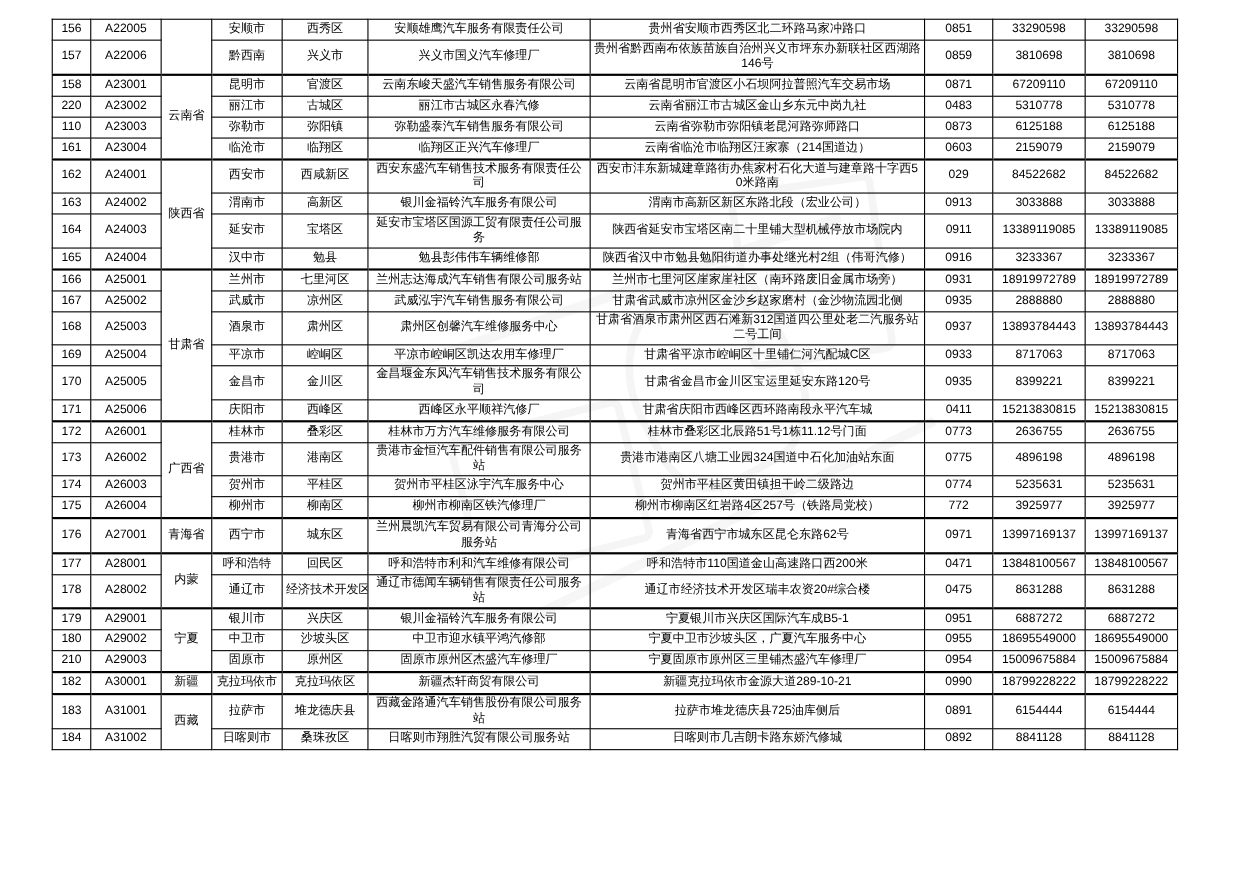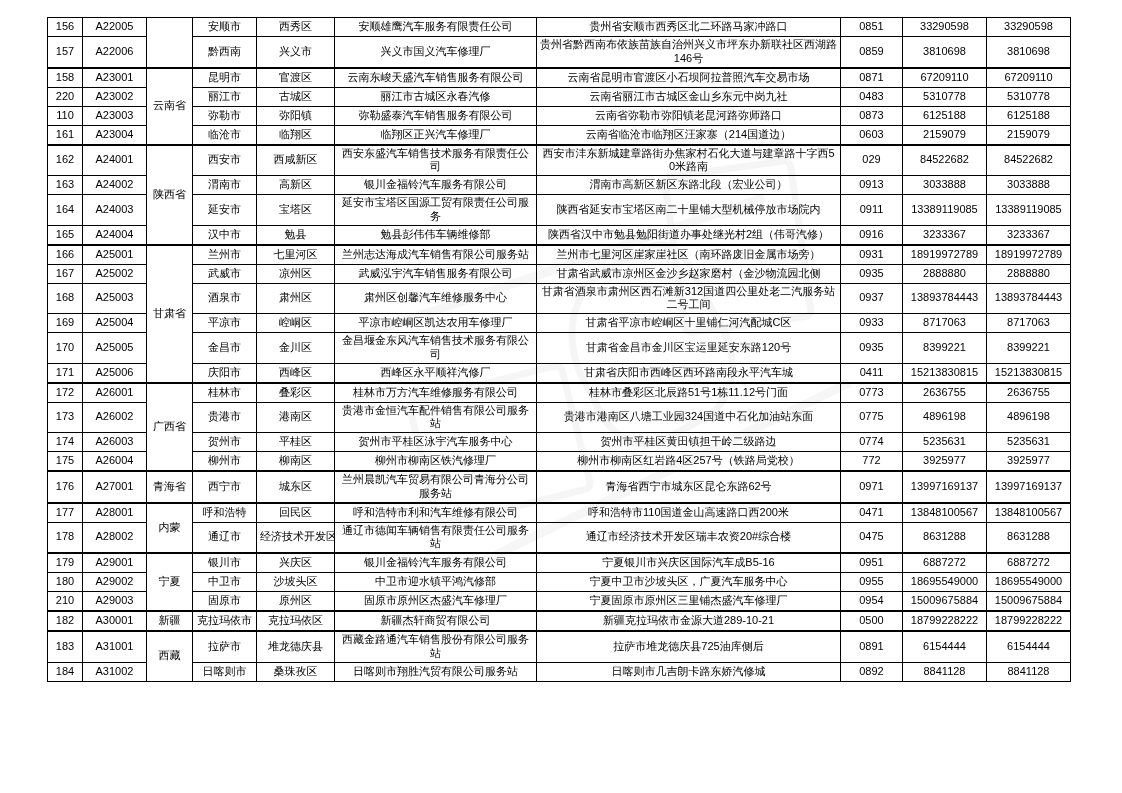--- a/index.html
+++ b/index.html
@@ -353,21 +353,21 @@
             <td class="c-phone1">8631288</td>
             <td class="c-phone2">8631288</td>
           </tr>
           <tr class="group-start">
             <td class="c-no">179</td>
             <td class="c-code">A29001</td>
             <td class="c-province" rowspan="3">宁夏</td>
             <td class="c-city">银川市</td>
             <td class="c-district">兴庆区</td>
             <td class="c-company">银川金福铃汽车服务有限公司</td>
-            <td class="c-address">宁夏银川市兴庆区国际汽车成B5-16</td>
+            <td class="c-address">宁夏银川市兴庆区国际汽车成B5-1</td>
             <td class="c-area">0951</td>
             <td class="c-phone1">6887272</td>
             <td class="c-phone2">6887272</td>
           </tr>
           <tr>
             <td class="c-no">180</td>
             <td class="c-code">A29002</td>
             <td class="c-city">中卫市</td>
             <td class="c-district">沙坡头区</td>
             <td class="c-company">中卫市迎水镇平鸿汽修部</td>
@@ -388,21 +388,21 @@
             <td class="c-phone2">15009675884</td>
           </tr>
           <tr class="group-start">
             <td class="c-no">182</td>
             <td class="c-code">A30001</td>
             <td class="c-province" rowspan="1">新疆</td>
             <td class="c-city">克拉玛依市</td>
             <td class="c-district">克拉玛依区</td>
             <td class="c-company">新疆杰轩商贸有限公司</td>
             <td class="c-address">新疆克拉玛依市金源大道289-10-21</td>
-            <td class="c-area">0500</td>
+            <td class="c-area">0990</td>
             <td class="c-phone1">18799228222</td>
             <td class="c-phone2">18799228222</td>
           </tr>
           <tr class="group-start">
             <td class="c-no">183</td>
             <td class="c-code">A31001</td>
             <td class="c-province" rowspan="2">西藏</td>
             <td class="c-city">拉萨市</td>
             <td class="c-district">堆龙德庆县</td>
             <td class="c-company">西藏金路通汽车销售股份有限公司服务站</td>

